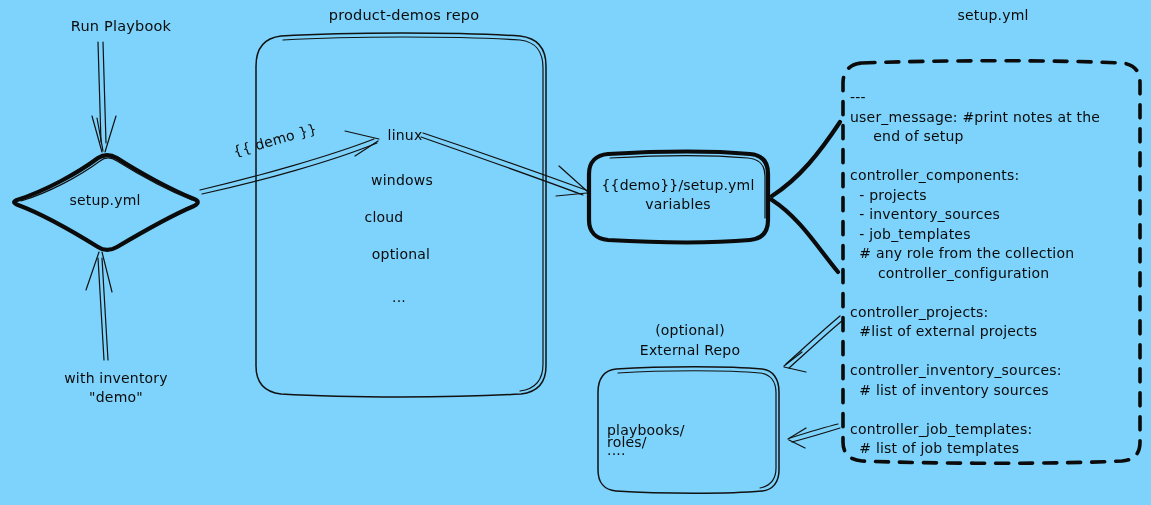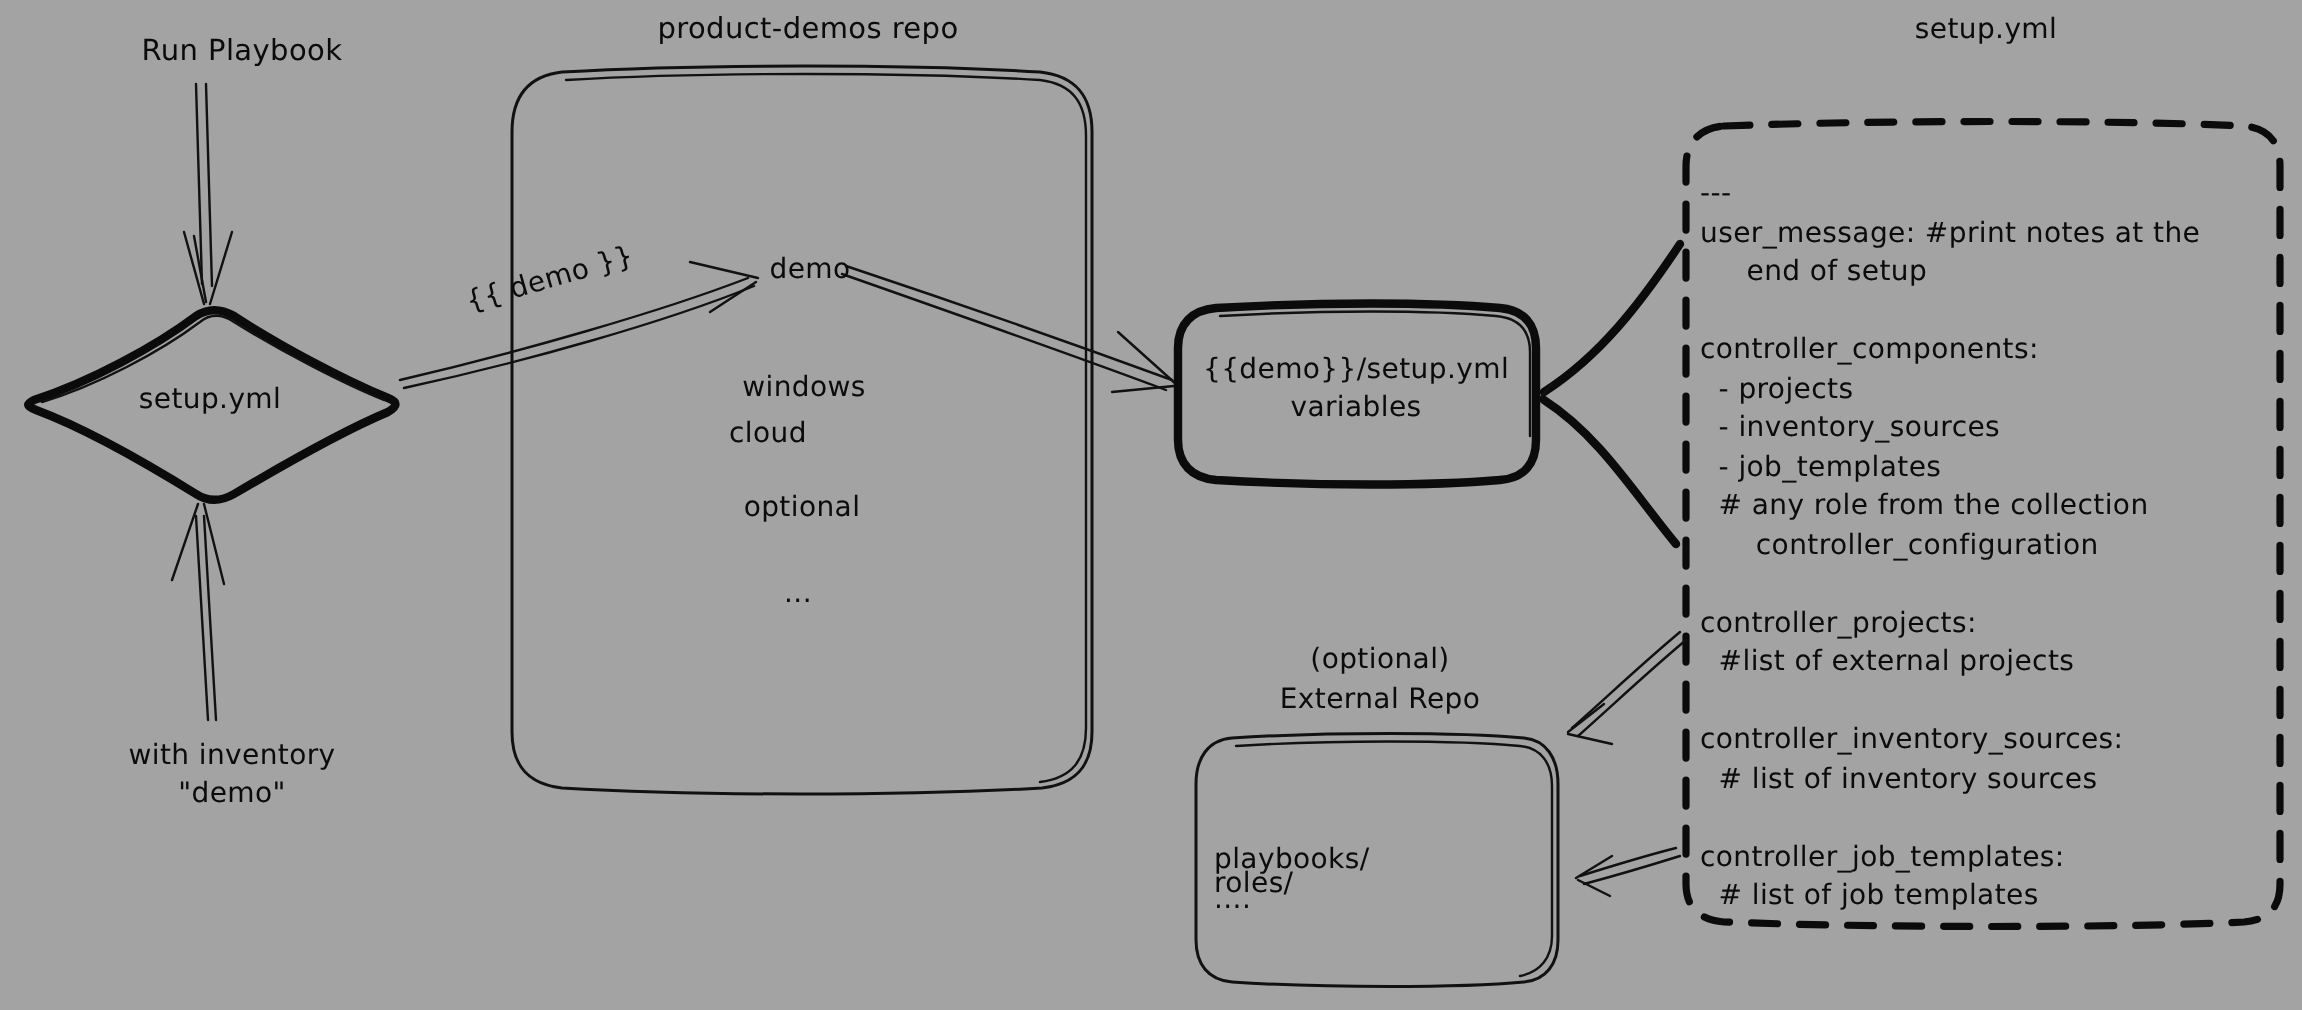--- a/index.html
+++ b/index.html
@@ -7,21 +7,21 @@
     padding: 0;
     background: #ffffff;
   }
   body {
     font-family: "DejaVu Sans", sans-serif;
   }
   #canvas {
     position: relative;
     width: 1151px;
     height: 505px;
-    background: #a3a3a3;
+    background: #7dd3fc;
     overflow: hidden;
   }
   #sketch {
     position: absolute;
     left: 0;
     top: 0;
     width: 1151px;
     height: 505px;
   }
   .lbl {
@@ -146,22 +146,22 @@
 
   <div class="lbl ctr t14" style="left:105px; top:191px;">setup.yml</div>
 
   <div class="lbl ctr t14" style="left:116px; top:369px;">with inventory</div>
   <div class="lbl ctr t14" style="left:116px; top:388px;">"demo"</div>
 
   <div class="lbl ctr t15" style="left:404px; top:6px;">product-demos repo</div>
 
   <div class="lbl t14" style="left:231px; top:143px; transform:rotate(-16deg); transform-origin:left top;">{{ demo }}</div>
 
-  <div class="lbl ctr t14" style="left:405px; top:126px;">demo</div>
-  <div class="lbl ctr t14" style="left:402px; top:171px;margin-top:14px;">windows</div>
+  <div class="lbl ctr t14" style="left:405px; top:126px;">linux</div>
+  <div class="lbl ctr t14" style="left:402px; top:171px;">windows</div>
   <div class="lbl ctr t14" style="left:384px; top:208px;">cloud</div>
   <div class="lbl ctr t14" style="left:401px; top:245px;">optional</div>
   <div class="lbl ctr t14" style="left:399px; top:288px;">...</div>
 
   <div class="lbl ctr t14" style="left:678px; top:176px;">{{demo}}/setup.yml</div>
   <div class="lbl ctr t14" style="left:678px; top:195px;text-align:center;">variables</div>
 
   <div class="lbl ctr t14" style="left:993px; top:6px;">setup.yml</div>
 
   <div id="setup-lines" class="lbl lft t14" style="left:850px; top:88px;"><div style="height: 19.5px;">---</div><div style="height: 19.5px;">user_message: #print notes at the</div><div style="height: 19.5px;">     end of setup</div><div style="height: 19.5px;">&nbsp;</div><div style="height: 19.5px;">controller_components:</div><div style="height: 19.5px;">  - projects</div><div style="height: 19.5px;">  - inventory_sources</div><div style="height: 19.5px;">  - job_templates</div><div style="height: 19.5px;">  # any role from the collection</div><div style="height: 19.5px;">      controller_configuration</div><div style="height: 19.5px;">&nbsp;</div><div style="height: 19.5px;">controller_projects:</div><div style="height: 19.5px;">  #list of external projects</div><div style="height: 19.5px;">&nbsp;</div><div style="height: 19.5px;">controller_inventory_sources:</div><div style="height: 19.5px;">  # list of inventory sources</div><div style="height: 19.5px;">&nbsp;</div><div style="height: 19.5px;">controller_job_templates:</div><div style="height: 19.5px;">  # list of job templates</div></div>

